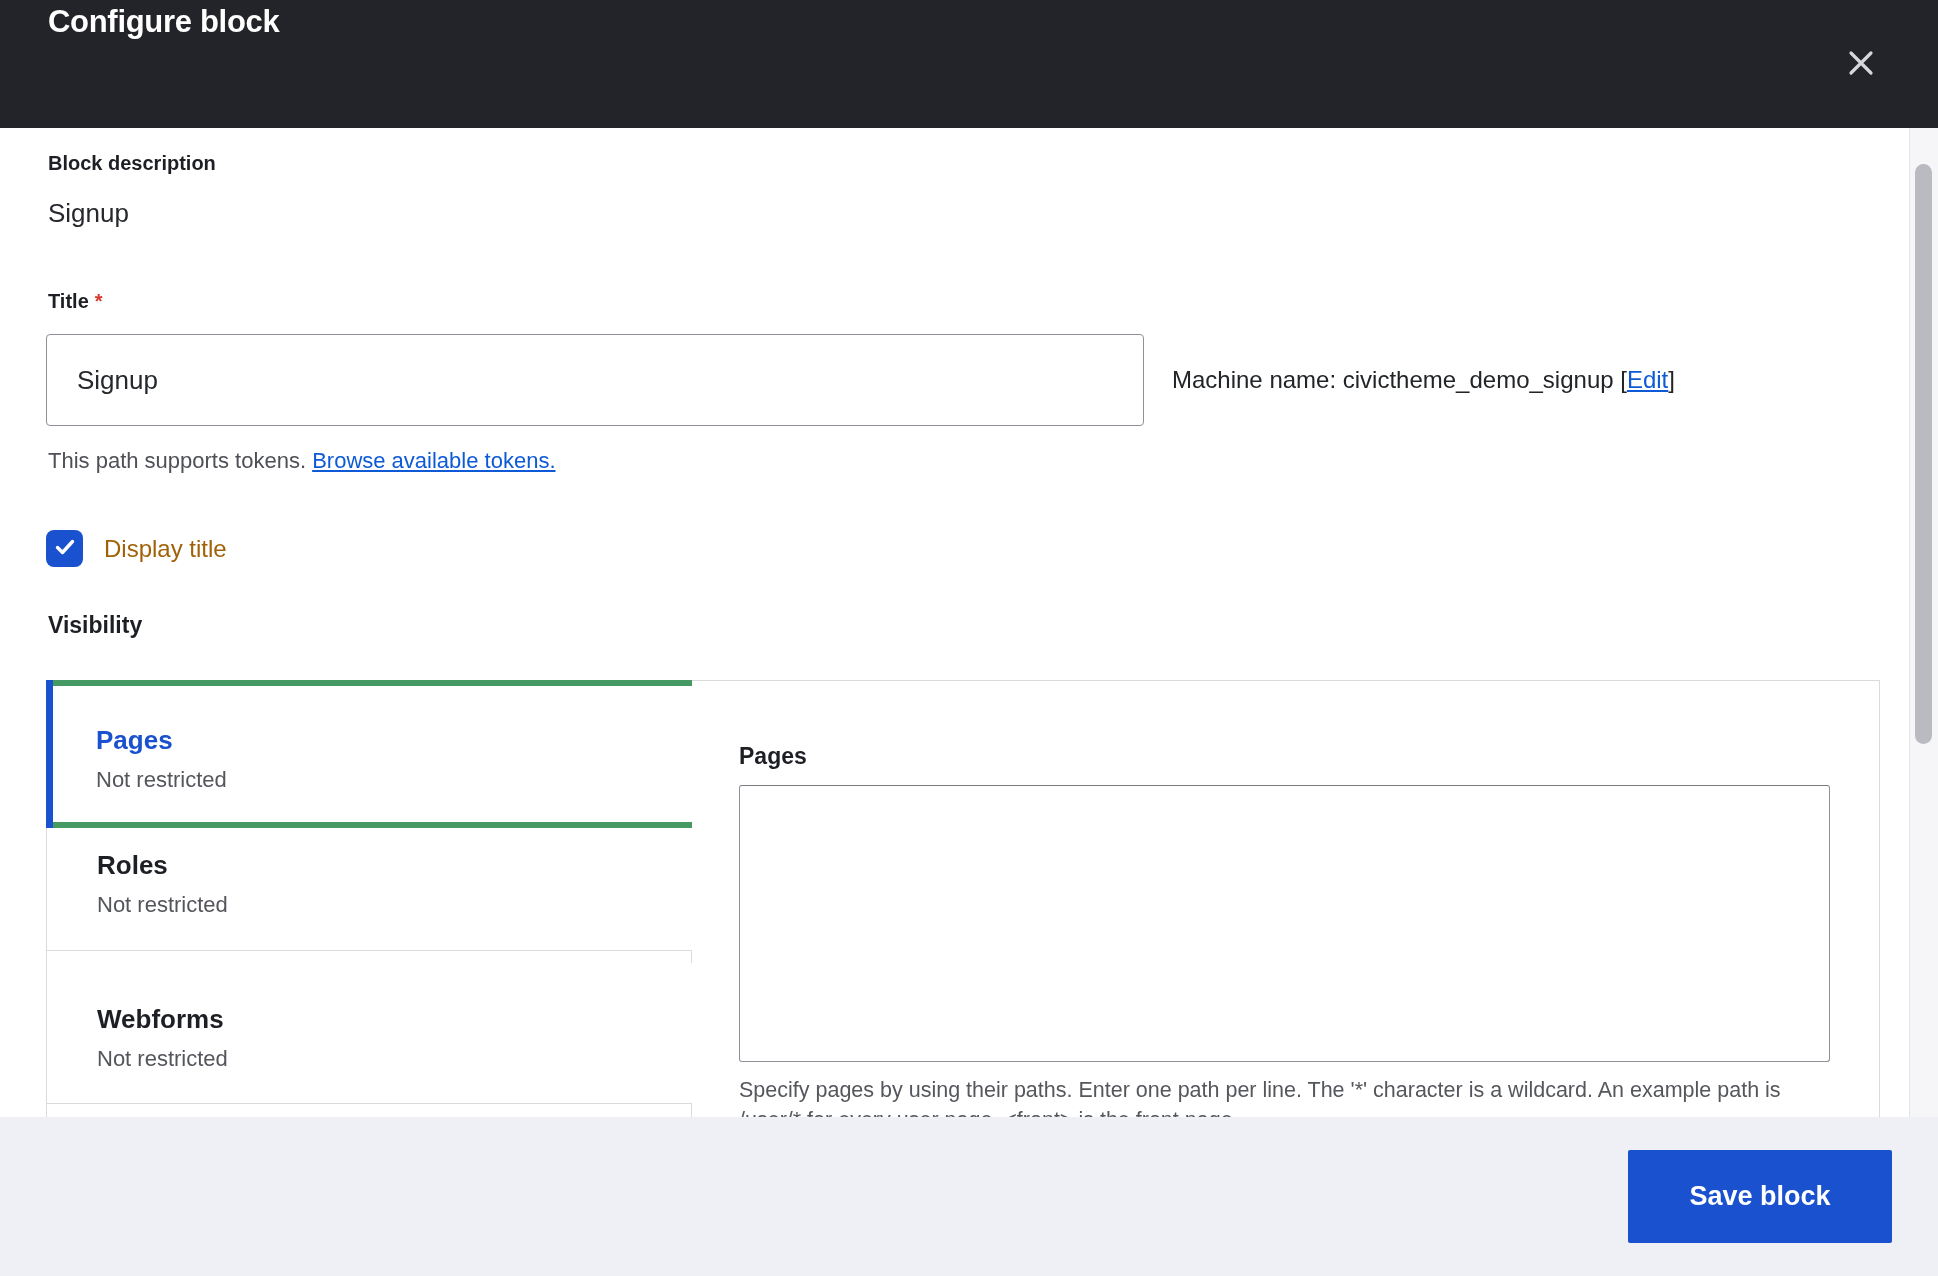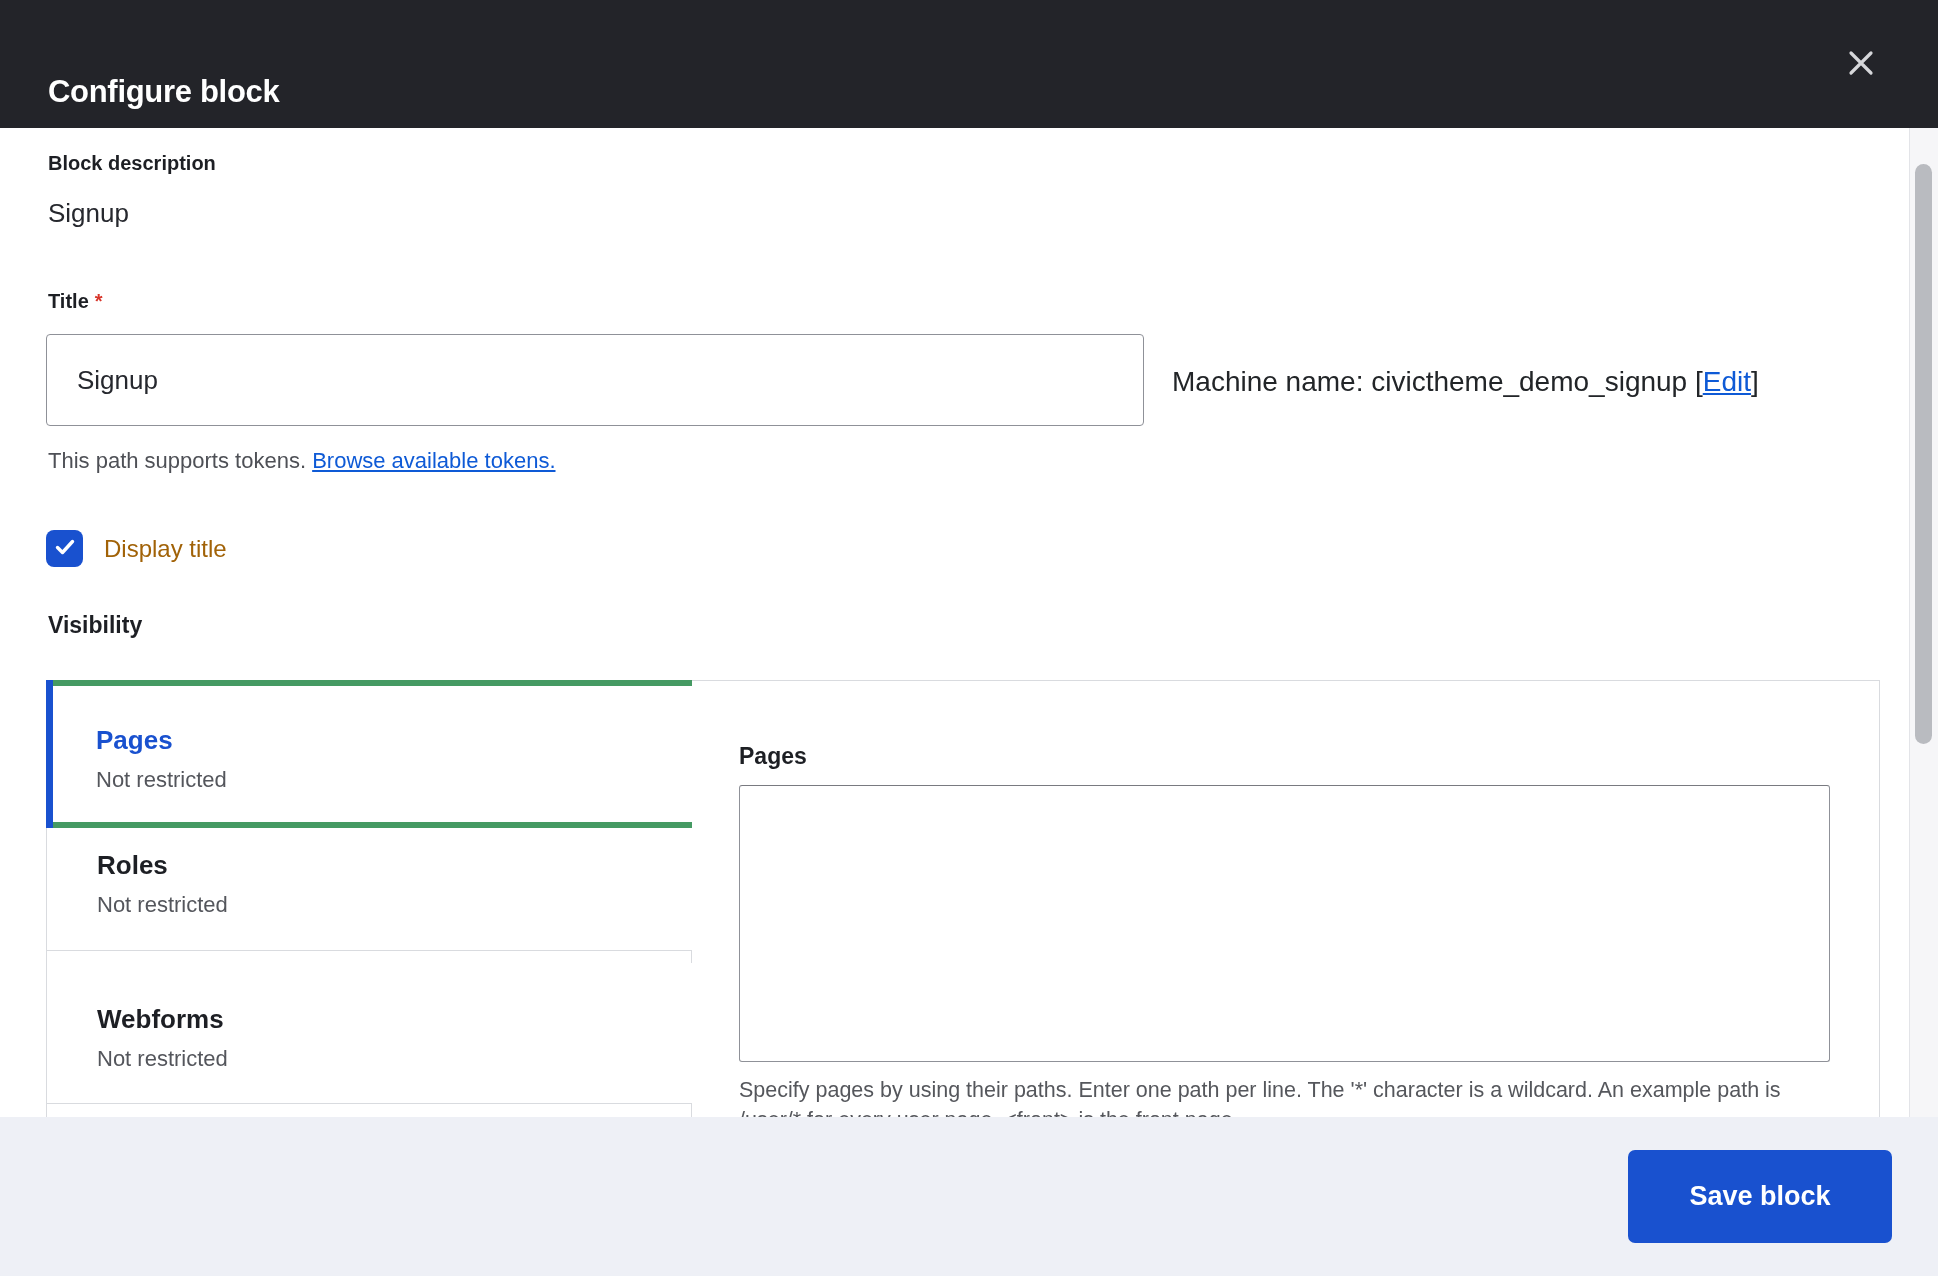--- a/index.html
+++ b/index.html
@@ -10,22 +10,22 @@
     position: relative;
     overflow: hidden;
     color: #222528;
   }
   .screen { position: absolute; inset: 0; width: 1938px; height: 1276px; background: #fff; }
 
   
   .modal-header {
     position: absolute; left: 0; top: 0; width: 1938px; height: 128px;
     background: var(--header-bg, #232429);
-    display: flex; align-items: flex-end;
-    padding: 18px 48px; z-index: 6;
+    display: flex; align-items: flex-start;
+    padding: 4px 48px; z-index: 6;
   }
   .modal-title { color: #ffffff; font-size: 31px; font-weight: 700; letter-spacing: -0.3px; }
   .close-btn {
     position: absolute; left: 1837px; top: 39px; width: 48px; height: 48px;
     display: flex; align-items: center; justify-content: center;
     cursor: pointer; background: transparent; border: none;
   }
   .close-btn svg { display: block; }
 
   
@@ -37,21 +37,21 @@
 
   .title-label { position: absolute; left: 48px; top: 290px; }
 
   .title-input {
     position: absolute; left: 46px; top: 334px; width: 1098px; height: 92px;
     border: 1px solid #8f9198; border-radius: 4px; background: #fff;
     font-family: "Liberation Sans", sans-serif;
     font-size: 26px; color: #26282e; padding: 0 30px; outline: none;
   }
 
-  .machine-name { position: absolute; left: 1172px; top: 366px; font-size: 28px; color: #222528; text-align: center; }
+  .machine-name { position: absolute; left: 1172px; top: 366px; font-size: 24px; color: #222528; text-align: center; }
   .machine-name a { color: var(--link, #0e5ad6); text-decoration: underline; cursor: pointer; }
 
   .tokens-help { position: absolute; left: 48px; top: 448px; font-size: 22px; color: #4e5056; }
   .tokens-help a { color: var(--link, #0e5ad6); text-decoration: underline; cursor: pointer; }
 
   
   .checkbox-row { position: absolute; left: 46px; top: 530px; display: flex; align-items: center; cursor: pointer; }
   .checkbox {
     width: 37px; height: 37px; border-radius: 8px;
     background: var(--accent, #1951cf);
@@ -108,21 +108,21 @@
     background: #b9bbc0; border-radius: 9px; cursor: pointer;
   }
 
   
   .modal-footer {
     position: absolute; left: 0; bottom: 0; width: 1938px; height: 159px;
     background: var(--footer-bg, #eef0f6); z-index: 5;
   }
   .save-btn {
     position: absolute; left: 1628px; top: 33px; width: 264px; height: 93px;
-    background: var(--accent, #1951cf); border: none; border-radius: 7px;
+    background: var(--accent, #1951cf); border: none; border-radius: 2px;
     color: #ffffff; font-family: "Liberation Sans", sans-serif;
     font-size: 27px; font-weight: 700; cursor: pointer;
   }
 </style>
 </head>
 <body>
 
 <div class="screen">
 
   <div class="modal-header">

